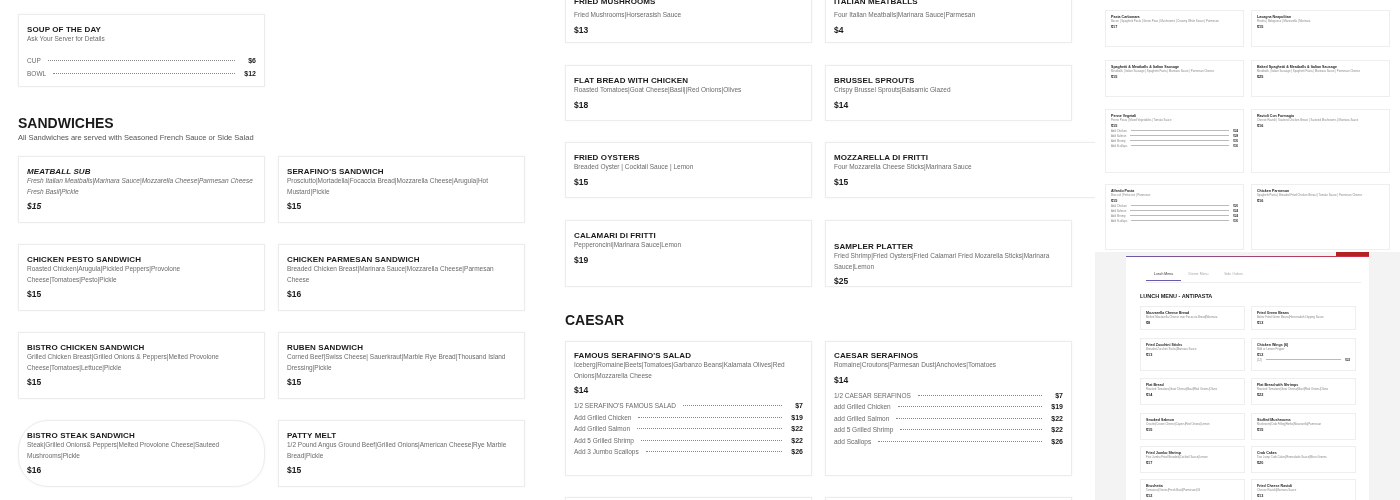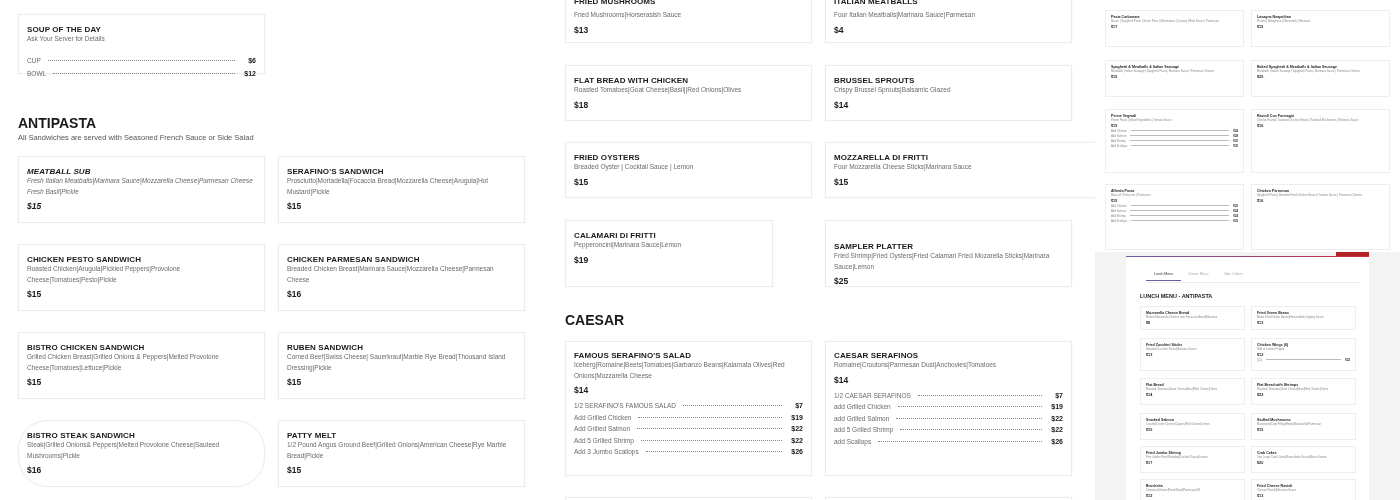--- a/index.html
+++ b/index.html
@@ -40,38 +40,38 @@
   .tb-redbar { position: absolute; left: 241px; top: 0px; width: 33px; height: 4px; background: #b22222; }
   .tb-tabs { position: absolute; left: 51px; top: 20px; display: flex; gap: 0; }
   .tb-tab { font-size: 3.5px; color: #aaa; width: 35px; text-align: center; padding-bottom: 4px; }
   .tb-tab.active { color: #333; border-bottom: 1px solid #6a5aa8; }
   .tb-tabline { position: absolute; left: 51px; top: 30px; width: 215px; height: 1px; background: #eee; }
   .tb-heading { position: absolute; left: 45px; top: 41px; font-weight: 700; font-size: 5.5px; color: #222; }
 </style>
 </head>
 <body>
 
-<div class="card" style="left:18px; top:14px; width:247px; height:60px;">
+<div class="card" style="left:18px; top:14px; width:247px; height:73px;">
   <div class="title" style="margin-top:10px;">Soup of the Day</div>
   <div class="desc">Ask Your Server for Details</div>
   <div style="margin-top:9px;">
     <div class="opt-row" style="height:13px;">
       <span class="lbl">CUP</span>
       <span class="dots"></span>
       <span class="amt">$6</span>
     </div>
     <div class="opt-row" style="height:13px;">
       <span class="lbl">BOWL</span>
       <span class="dots"></span>
       <span class="amt">$12</span>
     </div>
   </div>
 </div>
 
-<div class="section-title" style="left:18px; top:115px;">ANTIPASTA</div>
+<div class="section-title" style="left:18px; top:115px;">SANDWICHES</div>
 <div class="section-sub" style="left:18px; top:133px;">All Sandwiches are served with Seasoned French Sauce or Side Salad</div>
 
 <div class="card" style="left:18px; top:156px; width:247px; height:67px;font-style:italic;">
   <div class="title" style="margin-top:10px;">Meatball Sub</div>
   <div class="desc">Fresh Italian Meatballs|Marinara Sauce|Mozzarella Cheese|Parmesan Cheese Fresh Basil|Pickle</div>
   <div class="price" style="margin-top:4px;">$15</div>
 </div>
 <div class="card" style="left:278px; top:156px; width:247px; height:67px;">
   <div class="title" style="margin-top:10px;">Serafino's Sandwich</div>
   <div class="desc">Prosciutto|Mortadella|Focaccia Bread|Mozzarella Cheese|Arugula|Hot Mustard|Pickle</div>
@@ -137,21 +137,21 @@
   <div class="title" style="margin-top:10px;">Fried Oysters</div>
   <div class="desc">Breaded Oyster | Cocktail Sauce | Lemon</div>
   <div class="price" style="margin-top:4px;">$15</div>
 </div>
 <div class="card" style="left:825px; top:142px; width:277px; height:56px;">
   <div class="title" style="margin-top:10px;">Mozzarella Di Fritti</div>
   <div class="desc">Four Mozzarella Cheese Sticks|Marinara Sauce</div>
   <div class="price" style="margin-top:4px;">$15</div>
 </div>
 
-<div class="card" style="left:565px; top:220px; width:208px; height:67px;">
+<div class="card" style="left:565px; top:220px; width:247px; height:67px;">
   <div class="title" style="margin-top:10px;">Calamari Di Fritti</div>
   <div class="desc">Pepperoncini|Marinara Sauce|Lemon</div>
   <div class="price" style="margin-top:4px;">$19</div>
 </div>
 <div class="card" style="left:825px; top:220px; width:247px; height:67px;">
   <div class="title" style="margin-top:21px;">Sampler Platter</div>
   <div class="desc">Fried Shrimp|Fried Oysters|Fried Calamari Fried Mozarella Sticks|Marinara Sauce|Lemon</div>
   <div class="price" style="margin-top:4px;">$25</div>
 </div>
 

